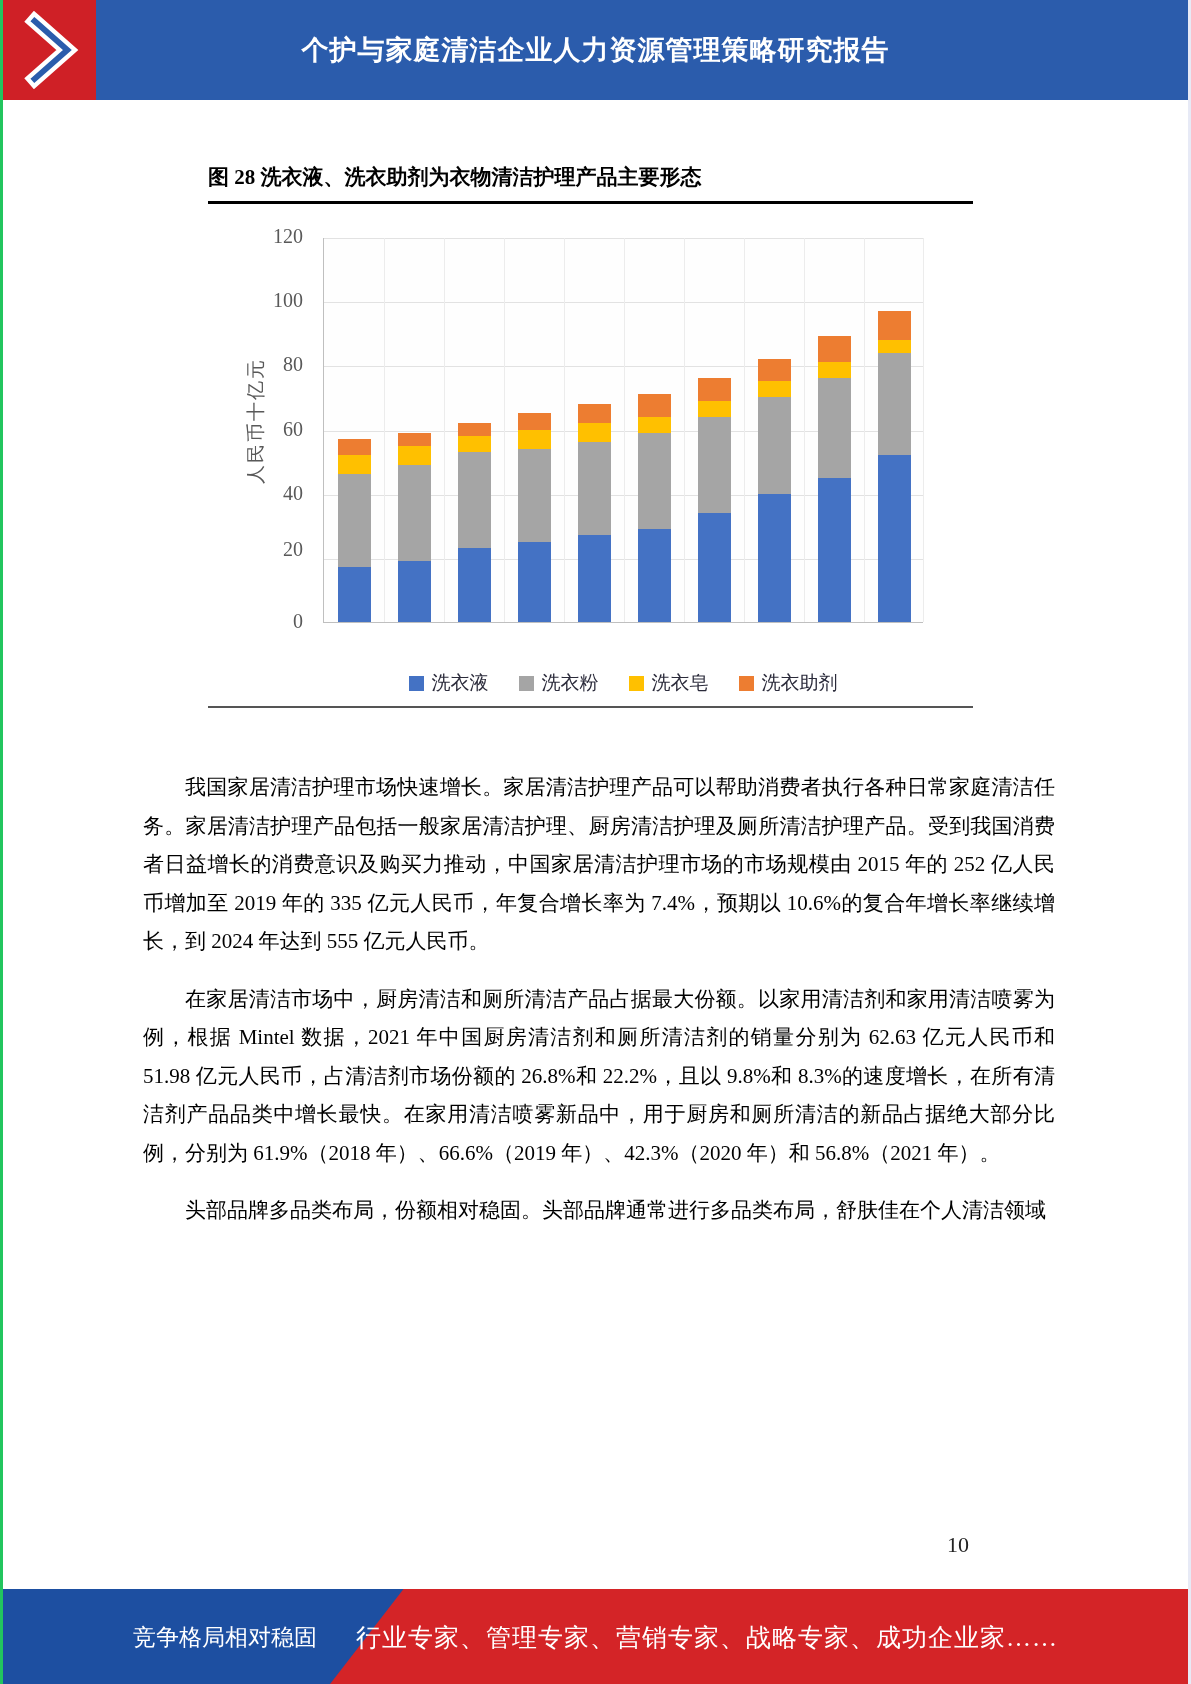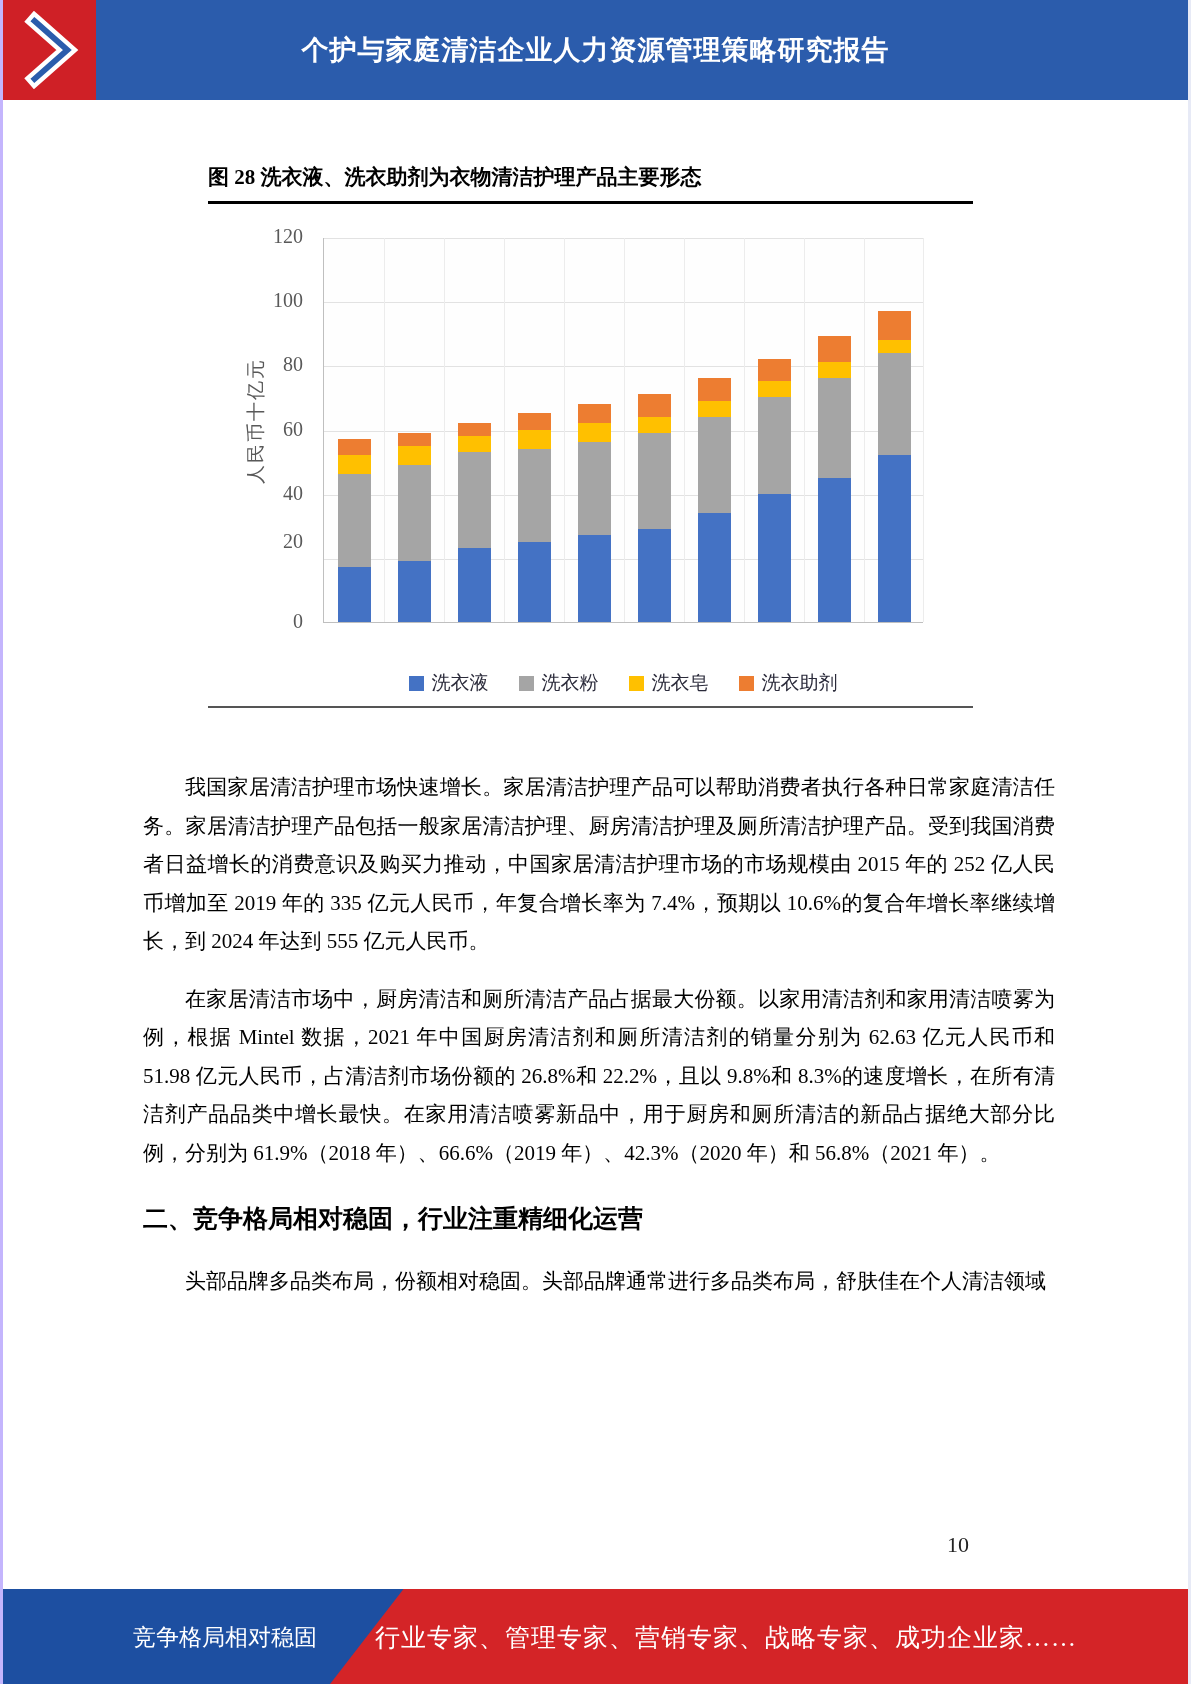--- a/index.html
+++ b/index.html
@@ -4,21 +4,21 @@
 <style>
   * { margin:0; padding:0; box-sizing:border-box; }
   html,body { background:#ffffff; }
   body {
     width:1191px; height:1684px; position:relative;
     font-family:"Liberation Serif", serif;
     overflow:hidden;
   }
   .page {
     position:absolute; inset:0; background:#fff;
-    border-left:3px solid #c4b5fd; border-right:3px solid #e7eaf6;
+    border-left:3px solid #22c55e; border-right:3px solid #e7eaf6;
   }
 
   
   .header {
     position:absolute; top:0; left:0; right:0; height:100px;
     background:#2b5cac; display:flex; align-items:center; justify-content:center;
   }
   .header-red {
     position:absolute; left:0; top:0; width:93px; height:100px;
     background:#cf2026; display:flex; align-items:center; justify-content:center;
@@ -84,21 +84,21 @@
   }
   .footer-red {
     position:absolute; inset:0; background:#d42427;
     clip-path:polygon(33.8% 0, 100% 0, 100% 100%, 27.6% 100%);
   }
   .footer-left-text {
     position:absolute; left:130px; top:50%; transform:translateY(-50%);
     color:#fff; font-size:23px; font-family:"Liberation Sans", sans-serif;
   }
   .footer-right-text {
-    position:absolute; left:372px; top:50%; transform:translateY(-50%);
+    position:absolute; left:353px; top:50%; transform:translateY(-50%);
     color:#fff; font-size:25px; letter-spacing:1px;
   }
 </style>
 </head>
 <body>
 
 <div class="page">
 
   <header class="header">
     <div class="header-red">
@@ -109,21 +109,21 @@
     </div>
     <div class="header-title">个护与家庭清洁企业人力资源管理策略研究报告</div>
   </header>
 
   <section class="figure">
     <div class="figure-title">图 28 洗衣液、洗衣助剂为衣物清洁护理产品主要形态</div>
     <div class="chart-area">
       <div class="y-axis-title">人民币十亿元</div>
       <div id="yticks">
           <div class="ytick" style="top: 372px;">0</div>
-          <div class="ytick" style="top: 292px; text-align: right;">20</div>
+          <div class="ytick" style="top: 300px; text-align: right;">20</div>
           <div class="ytick" style="top: 243.667px;">40</div>
           <div class="ytick" style="top: 179.5px;">60</div>
           <div class="ytick" style="top: 115.333px;">80</div>
           <div class="ytick" style="top: 51.1667px;">100</div>
           <div class="ytick" style="top: -13px;">120</div>
         </div>
       <div id="plot">
           <div class="gridline-h" style="top: 320.833px;"></div>
           <div class="gridline-h" style="top: 256.667px;"></div>
           <div class="gridline-h" style="top: 192.5px;"></div>
@@ -199,21 +199,20 @@
             <span>洗衣助剂</span>
           </div>
         </div>
     </div>
     <div class="figure-bottom-line"></div>
   </section>
 
   <main class="content">
     <p>我国家居清洁护理市场快速增长。家居清洁护理产品可以帮助消费者执行各种日常家庭清洁任务。家居清洁护理产品包括一般家居清洁护理、厨房清洁护理及厕所清洁护理产品。受到我国消费者日益增长的消费意识及购买力推动，中国家居清洁护理市场的市场规模由 2015 年的 252 亿人民币增加至 2019 年的 335 亿元人民币，年复合增长率为 7.4%，预期以 10.6%的复合年增长率继续增长，到 2024 年达到 555 亿元人民币。</p>
     <p>在家居清洁市场中，厨房清洁和厕所清洁产品占据最大份额。以家用清洁剂和家用清洁喷雾为例，根据 Mintel 数据，2021 年中国厨房清洁剂和厕所清洁剂的销量分别为 62.63 亿元人民币和 51.98 亿元人民币，占清洁剂市场份额的 26.8%和 22.2%，且以 9.8%和 8.3%的速度增长，在所有清洁剂产品品类中增长最快。在家用清洁喷雾新品中，用于厨房和厕所清洁的新品占据绝大部分比例，分别为 61.9%（2018 年）、66.6%（2019 年）、42.3%（2020 年）和 56.8%（2021 年）。</p>
-    <h2 class="section-heading">二、竞争格局相对稳固，行业注重精细化运营</h2>
     <p>头部品牌多品类布局，份额相对稳固。头部品牌通常进行多品类布局，舒肤佳在个人清洁领域</p>
   </main>
 
   <div class="page-number">10</div>
 
   <footer class="footer">
     <div class="footer-red"></div>
     <div class="footer-left-text">竞争格局相对稳固</div>
     <div class="footer-right-text">行业专家、管理专家、营销专家、战略专家、成功企业家……</div>
   </footer>

